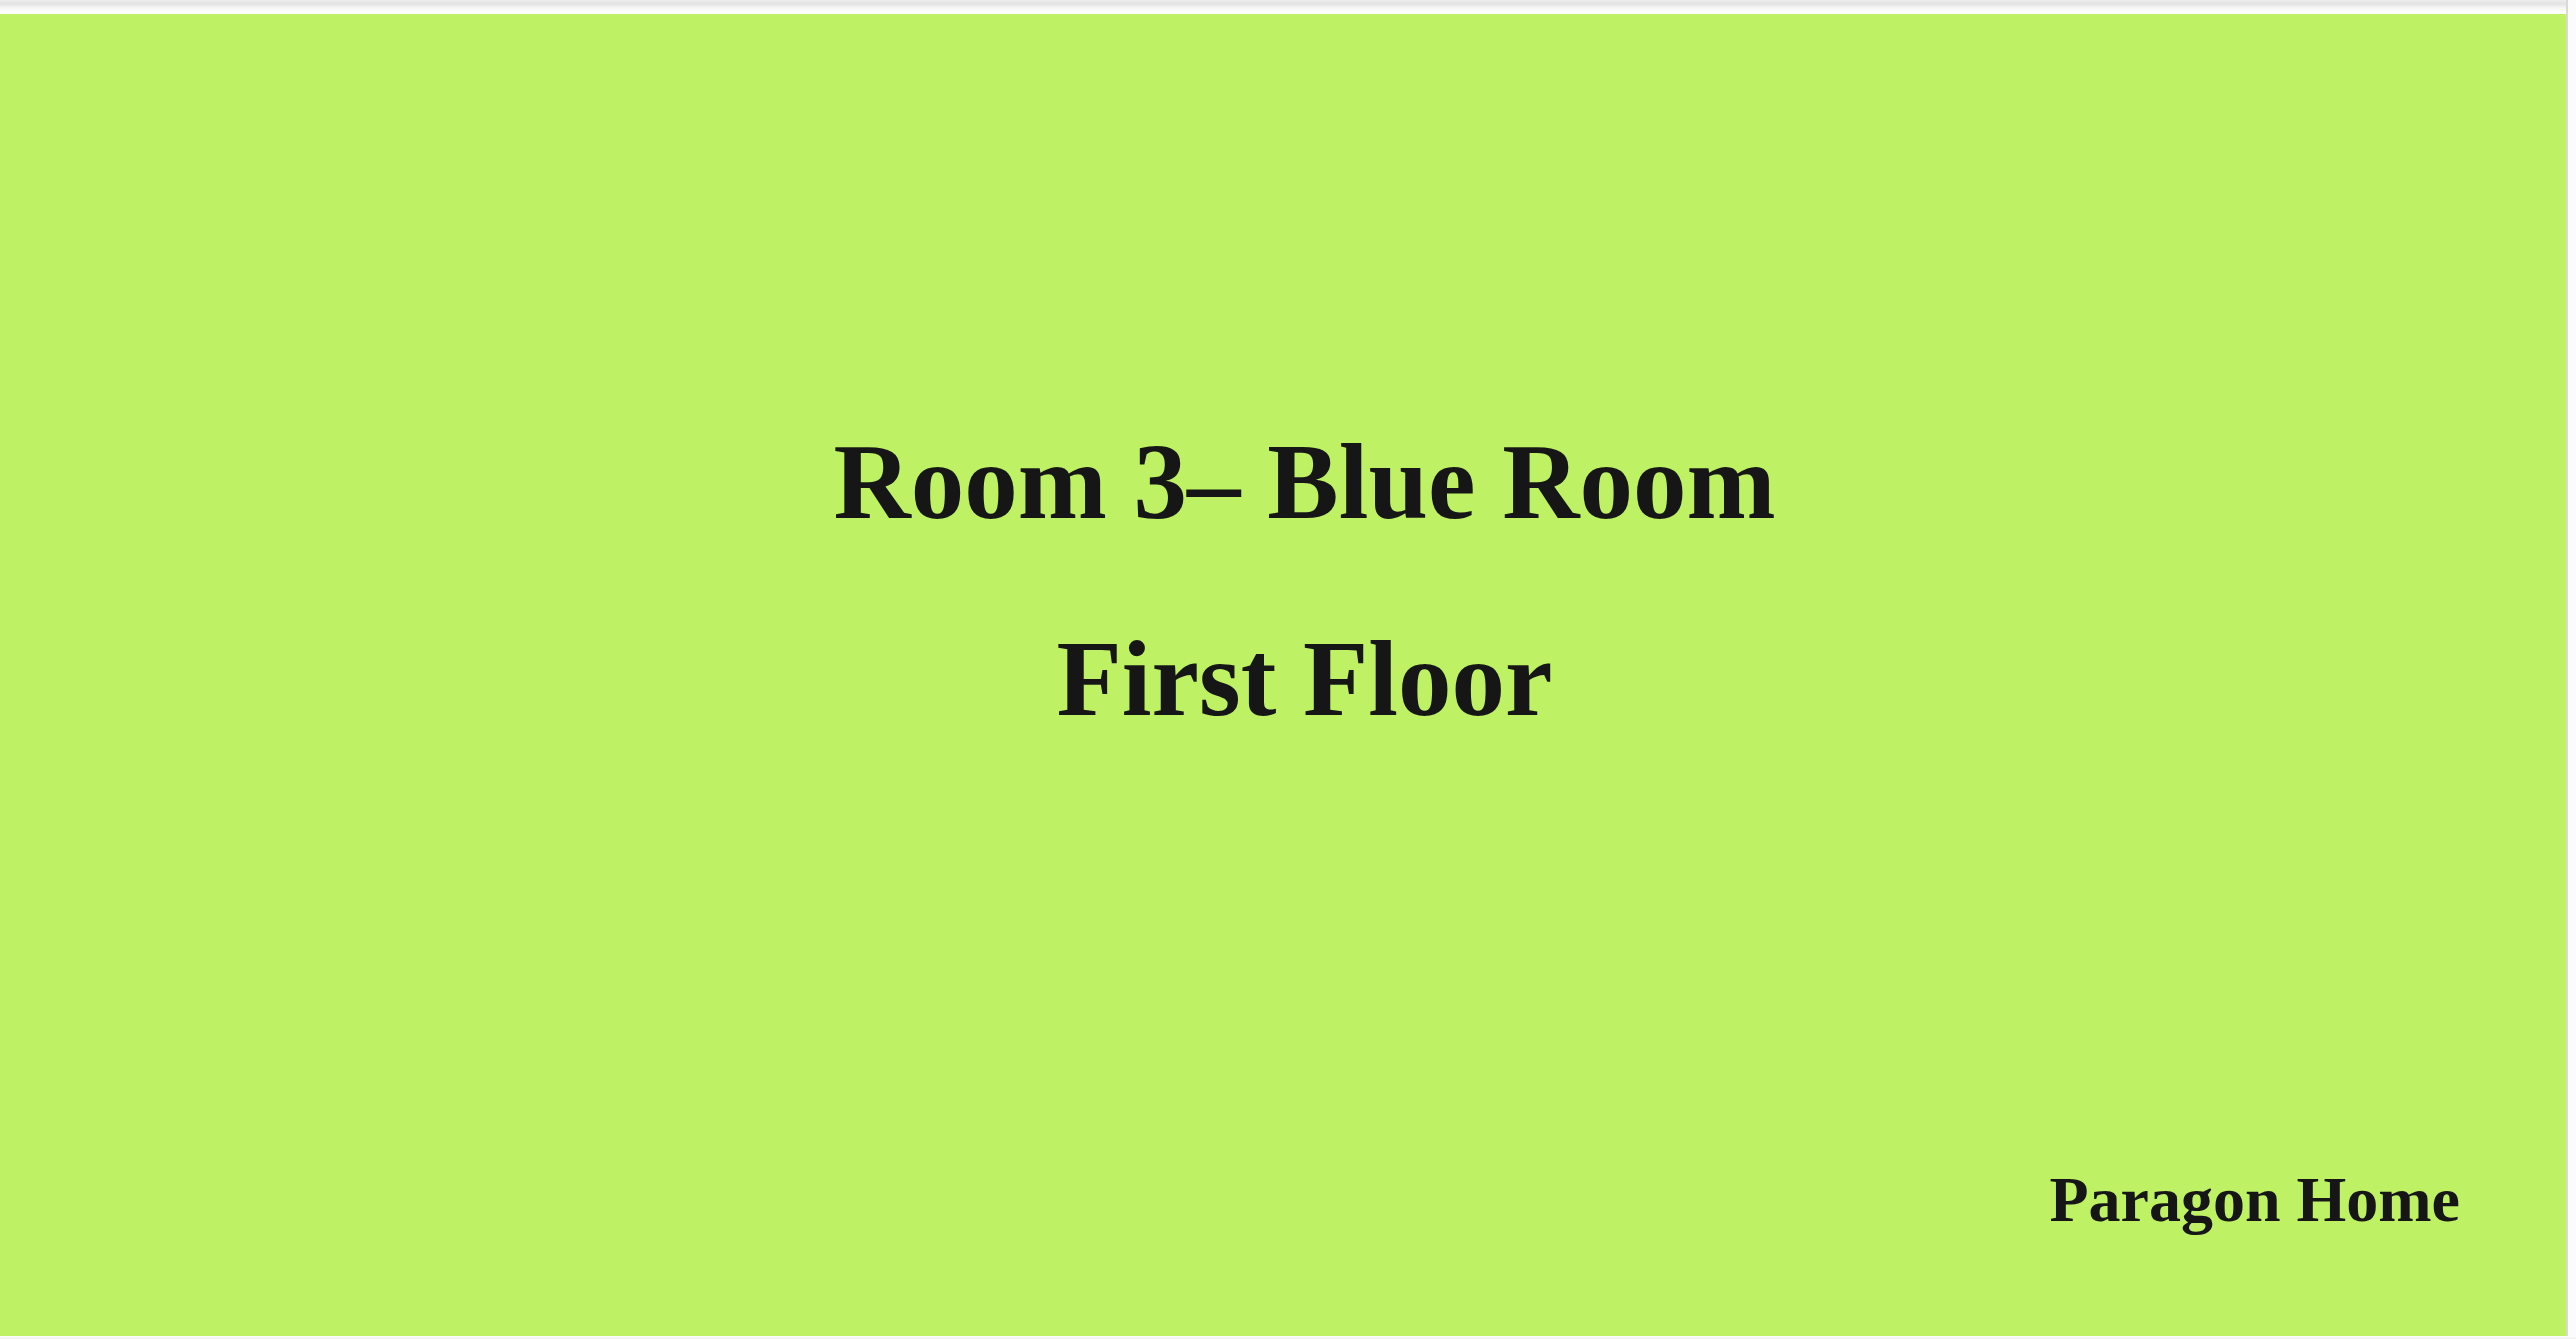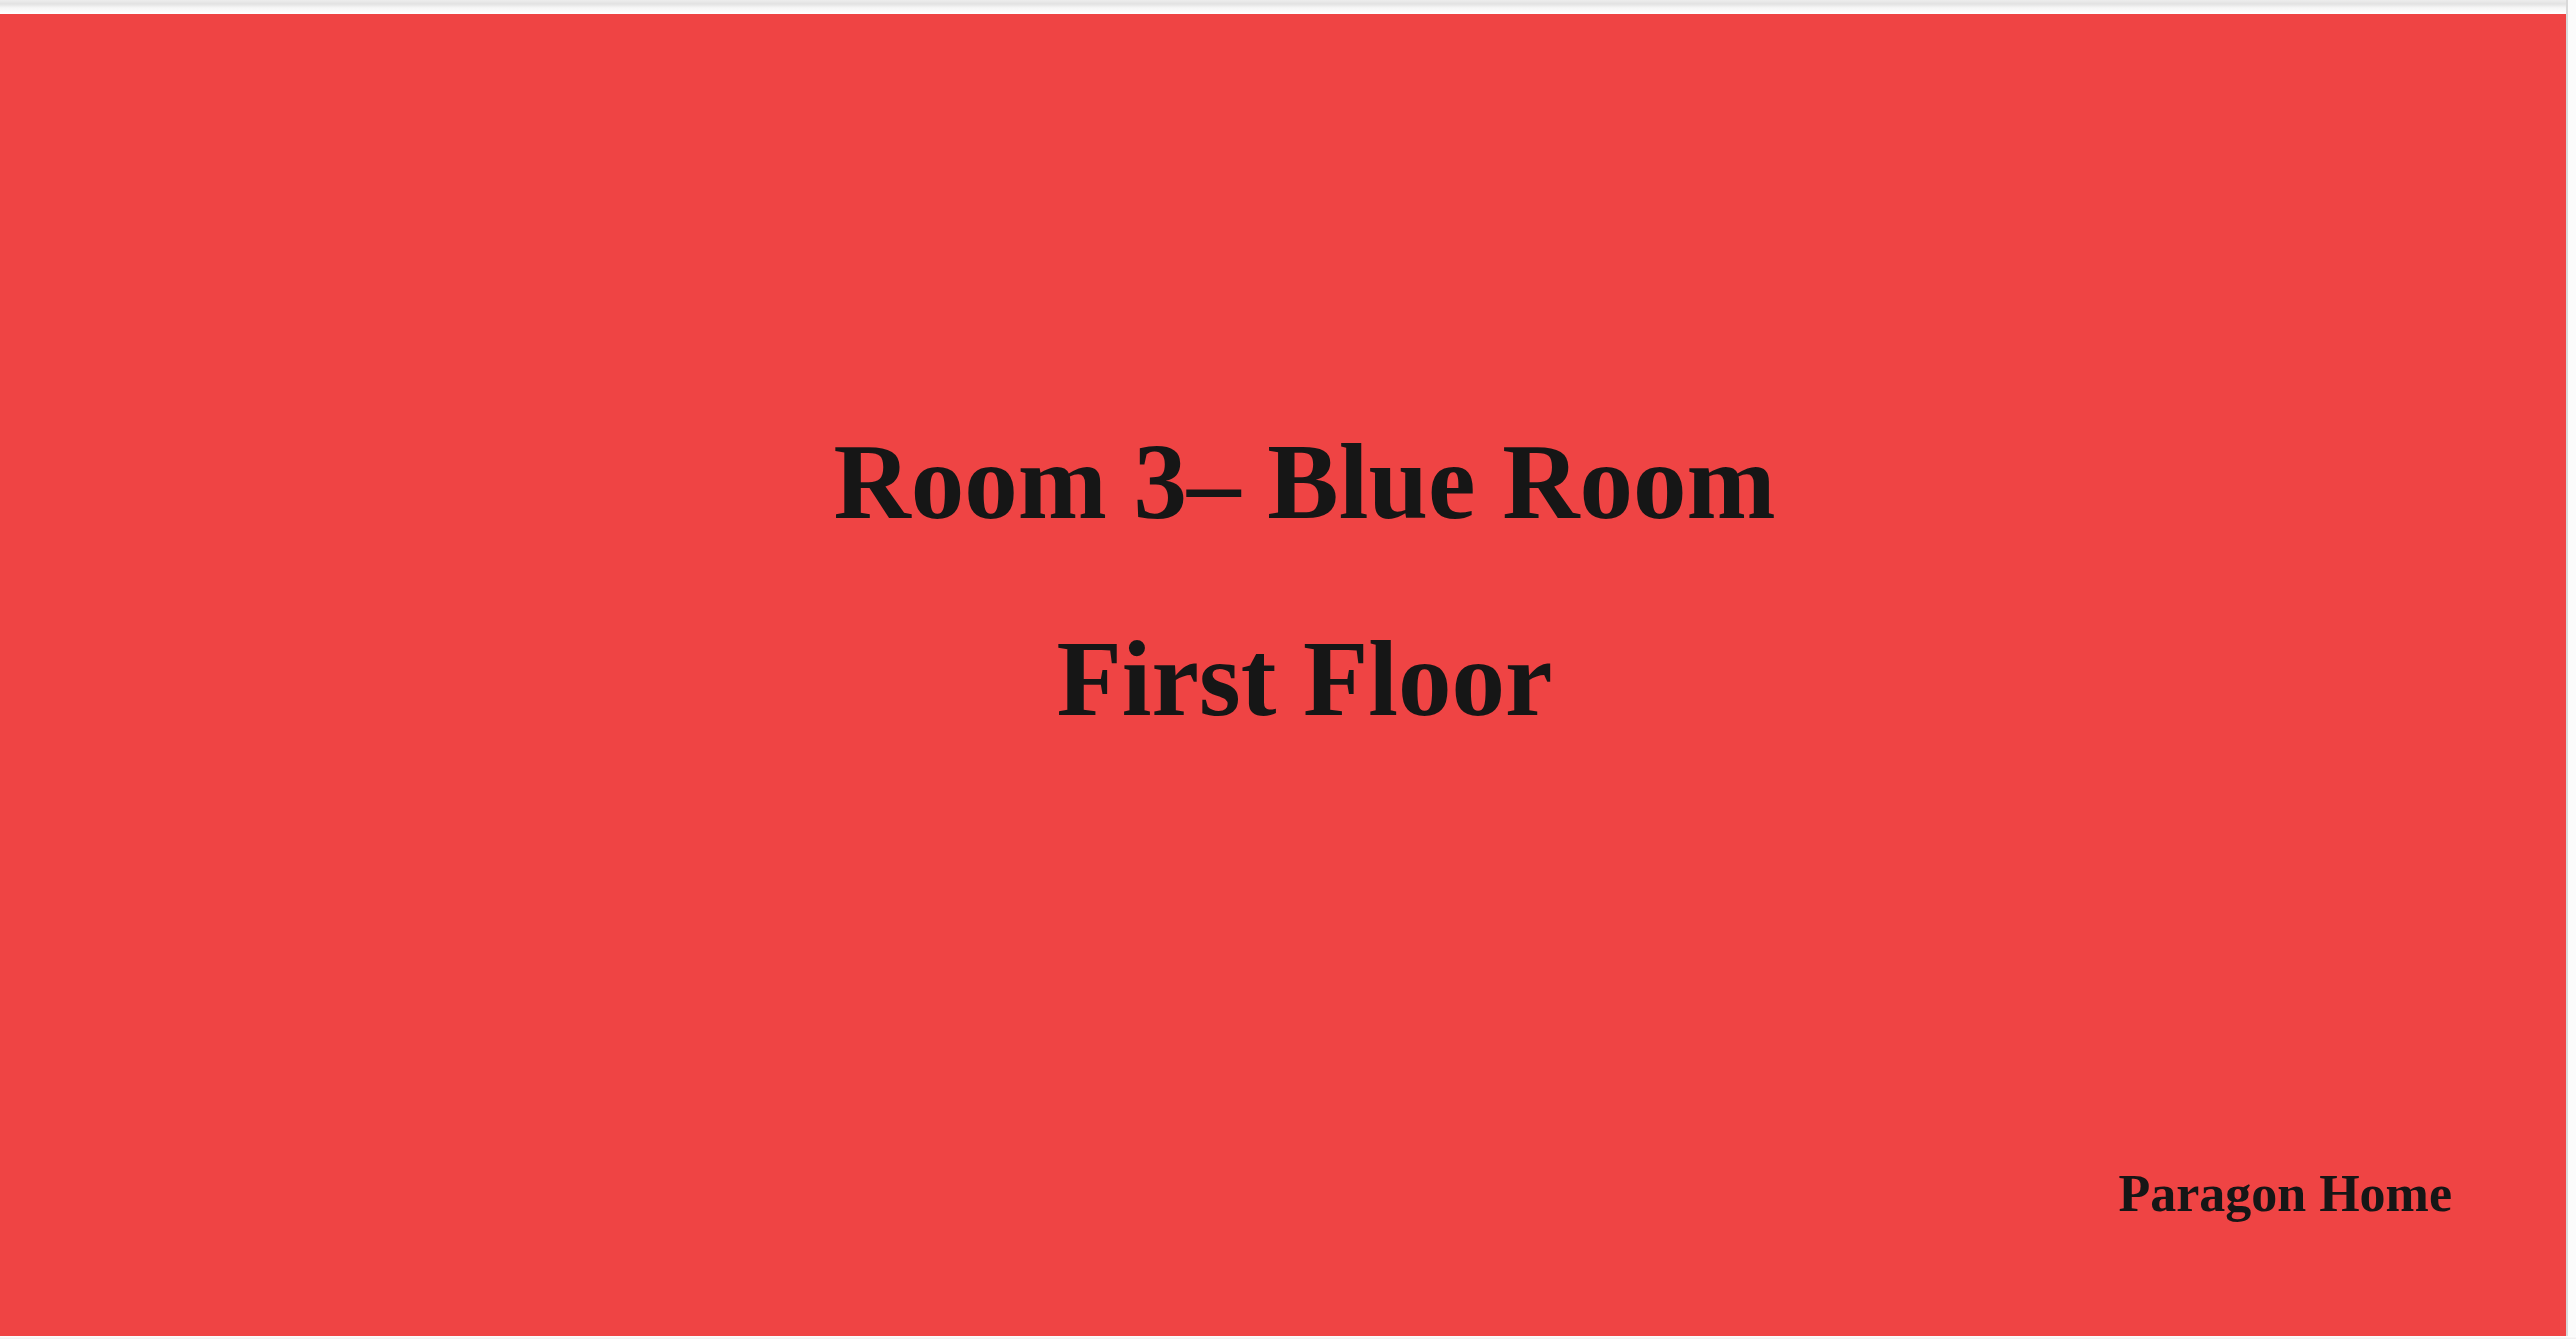--- a/index.html
+++ b/index.html
@@ -4,21 +4,21 @@
 <style>
   html, body {
     margin: 0;
     padding: 0;
     background: #ffffff;
   }
   .screen {
     position: relative;
     width: 2576px;
     height: 1340px;
-    background: #ef4444;
+    background: #bef264;
     overflow: hidden;
     font-family: "Liberation Serif", "DejaVu Serif", serif;
     color: #161616;
   }
   
   .edge-top {
     position: absolute;
     top: 0; left: 0;
     width: 100%;
     height: 13.6px;
@@ -54,22 +54,22 @@
     font-weight: 700;
     line-height: 1;
     letter-spacing: 0px;
     white-space: nowrap;
   }
   .heading-line.line1 { top: 429px; }
   .heading-line.line2 { top: 626px; }
   .footer-text {
     position: absolute;
     top: 1168px;
-    right: 124px;
-    font-size: 52px;
+    right: 116px;
+    font-size: 64px;
     font-weight: 700;
     line-height: 1;
     white-space: nowrap;
     text-align: right;
   }
 </style>
 </head>
 <body>
 
 <div class="screen">

